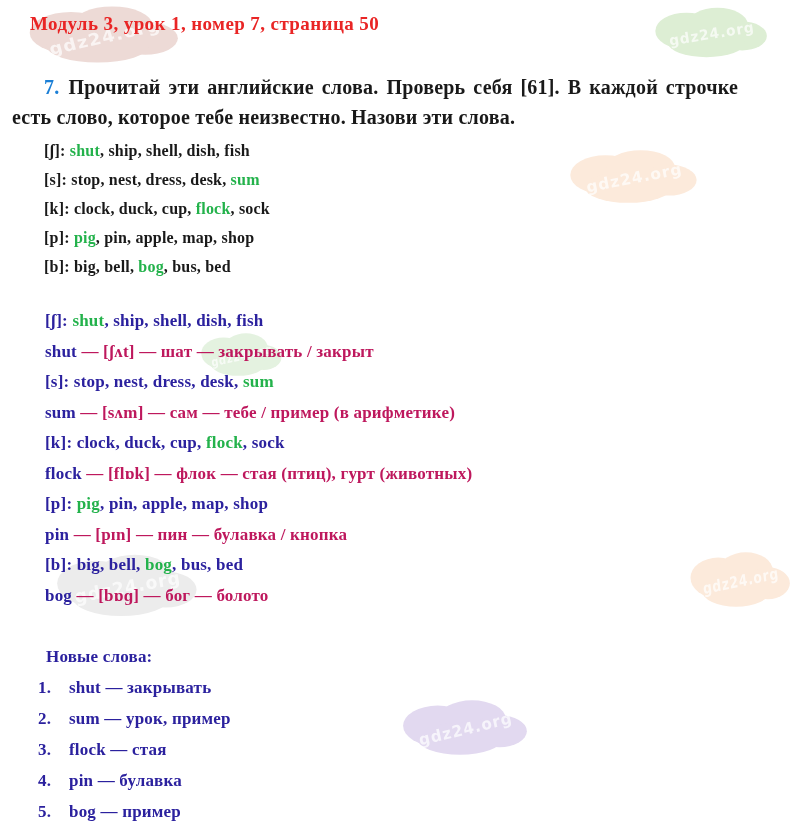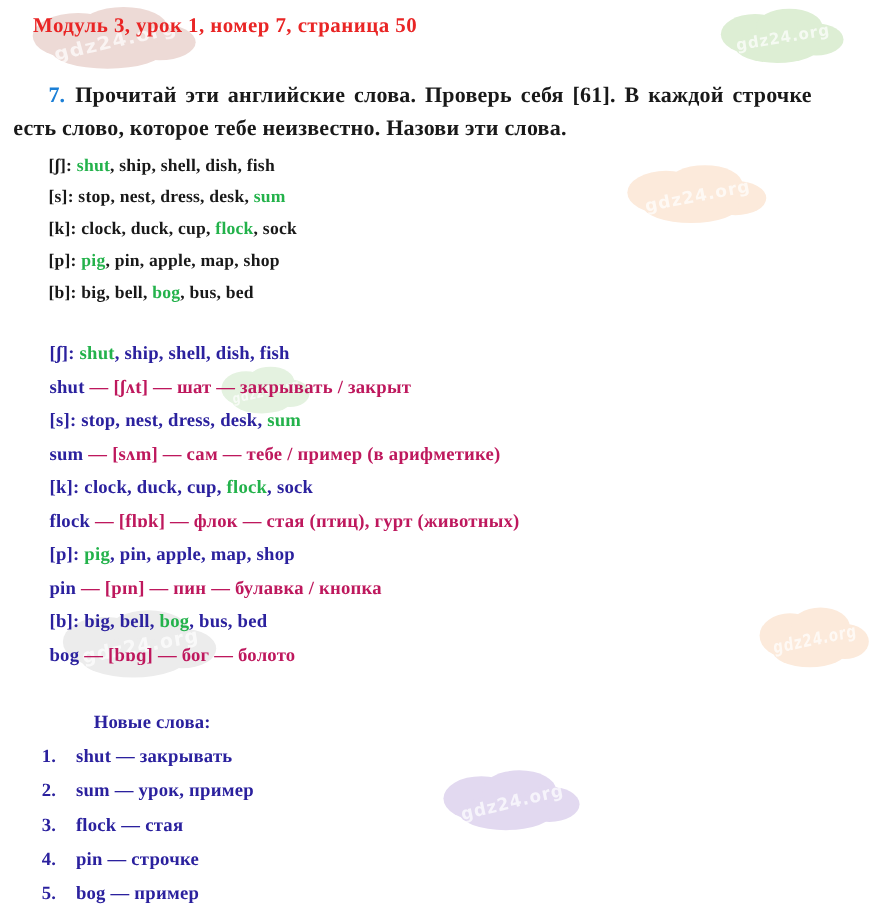--- a/index.html
+++ b/index.html
@@ -86,21 +86,21 @@
   .answers .line { line-height: 30.5px; white-space: pre; }
   .answers .sound { color: #2b219e; }
 
   .new-words {
     position: absolute;
     left: 38px;
     top: 641px;
     font-size: 17px;
     color: #2b219e;
   }
-  .new-words .nw-header { line-height: 31px; margin-left: 8px; text-align: center; }
+  .new-words .nw-header { line-height: 31px; margin-left: 8px; }
   .new-words .nw-item { line-height: 31px; white-space: pre; }
   .new-words .nw-num { display: inline-block; width: 31px; }
 </style>
 </head>
 <body>
 
 <div class="page">
 
   <svg class="cloud" style="left:20px; top:2px; width:170px; height:66px;" viewBox="0 0 140 60" preserveAspectRatio="none">
     <g fill="#eddad6">
@@ -201,18 +201,18 @@
 
       <div class="line sound"><span>[b]: big, bell, </span><span class="green">bog</span><span>, bus, bed</span></div>
       <div class="line def"><span class="navy">bog</span><span class="gray"> — [bɒɡ] — бог — болото</span></div>
     </div>
 
     <div class="new-words">
       <div class="nw-header">Новые слова:</div>
       <div class="nw-item"><span class="nw-num">1.</span><span>shut — закрывать</span></div>
       <div class="nw-item"><span class="nw-num">2.</span><span>sum — урок, пример</span></div>
       <div class="nw-item"><span class="nw-num">3.</span><span>flock — стая</span></div>
-      <div class="nw-item"><span class="nw-num">4.</span><span>pin — строчке</span></div>
+      <div class="nw-item"><span class="nw-num">4.</span><span>pin — булавка</span></div>
       <div class="nw-item"><span class="nw-num">5.</span><span>bog — пример</span></div>
     </div>
 
   </div>
 </div>
 
 </body></html>

